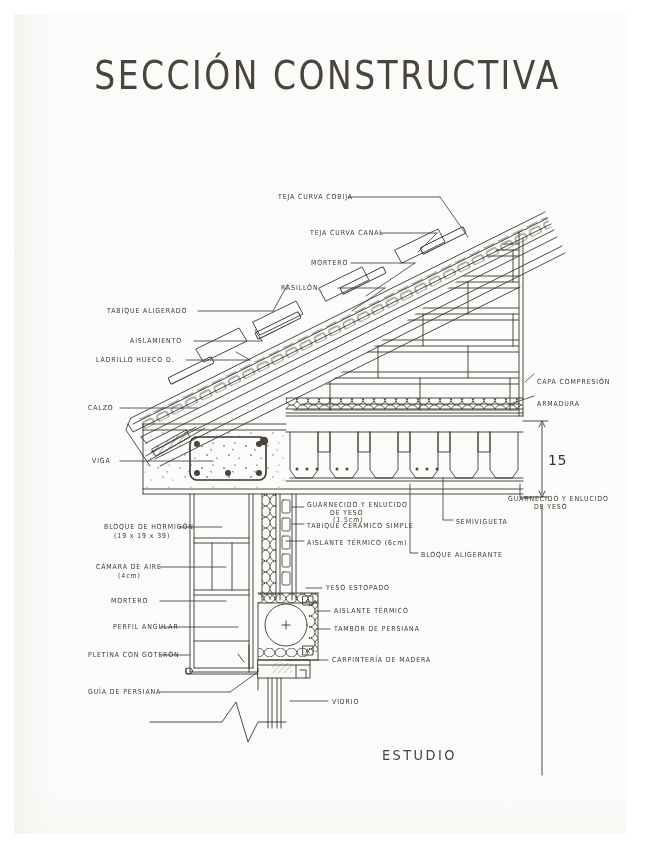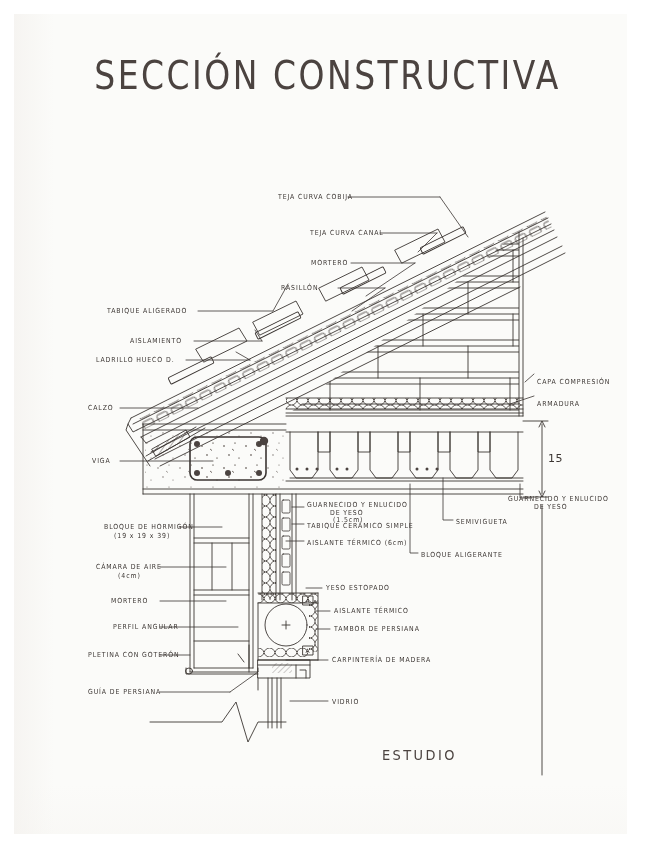--- a/index.html
+++ b/index.html
@@ -68,21 +68,21 @@
     letter-spacing: 0.9px;
     color: #3b3532;
     white-space: nowrap;
     line-height: 1.45;
     transform: scaleY(1.12);
     transform-origin: left top;
   }
   .dim {
     position: absolute;
     font-family: "DejaVu Sans", sans-serif;
-    font-size: 11px;
+    font-size: 14px;
     color: #3b3532;
     letter-spacing: 0.5px;
   }
 </style>
 </head>
 <body>
 
 <div id="page">
 
   <div id="paper"></div>

